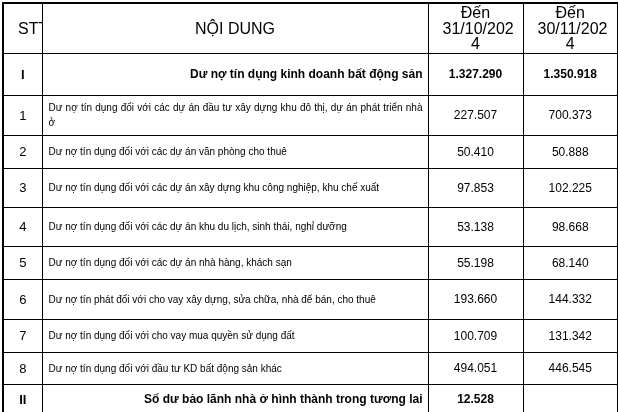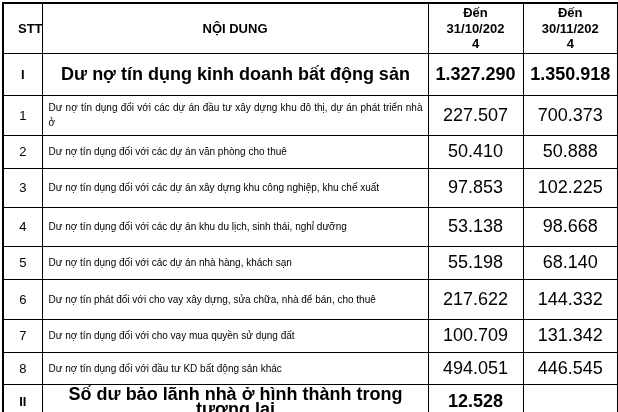--- a/index.html
+++ b/index.html
@@ -27,45 +27,45 @@
     table-layout: fixed;
     border: 2px solid #000000;
   }
   .doc-table th, .doc-table td {
     border: 1px solid #000000;
     vertical-align: middle;
     overflow: hidden;
     padding: 0;
   }
   .doc-table th {
-    font-size: 13px;
-    font-weight: bold;
+    font-size: 16px;
+    font-weight: normal;
     text-align: center;
     line-height: 15.5px;
     padding: 1px 14px;
   }
   th.pre { white-space: pre-line; }
   td.stt {
     text-align: center;
     font-size: 13px;
   }
   td.content {
     font-size: 10px;
     line-height: 15px;
     padding: 2px 5px 2px 6px;
     text-align: justify;
     text-justify: inter-word;
   }
   td.num {
     text-align: center;
-    font-size: 18px;
+    font-size: 12px;
     padding: 0 2px;
   }
   tr.bold td { font-weight: bold; }
-  tr.bold td.content { font-size: 18px; text-align: center; }
+  tr.bold td.content { font-size: 12px; text-align: right; }
 </style>
 </head>
 <body>
 
 <div class="sheet">
   <table class="doc-table">
     <colgroup>
       <col style="width:39px">
       <col style="width:386px">
       <col style="width:95px">
@@ -116,21 +116,21 @@
       </tr>
       <tr style="height:33px">
         <td class="stt">5</td>
         <td class="content">Dư nợ tín dụng đối với các dự án nhà hàng, khách sạn</td>
         <td class="num">55.198</td>
         <td class="num">68.140</td>
       </tr>
       <tr style="height:40px">
         <td class="stt">6</td>
         <td class="content">Dư nợ tín phát đối với cho vay xây dựng, sửa chữa, nhà để bán, cho thuê</td>
-        <td class="num">217.622</td>
+        <td class="num">193.660</td>
         <td class="num">144.332</td>
       </tr>
       <tr style="height:33px">
         <td class="stt">7</td>
         <td class="content">Dư nợ tín dụng đối với cho vay mua quyền sử dụng đất</td>
         <td class="num">100.709</td>
         <td class="num">131.342</td>
       </tr>
       <tr style="height:32px">
         <td class="stt">8</td>

